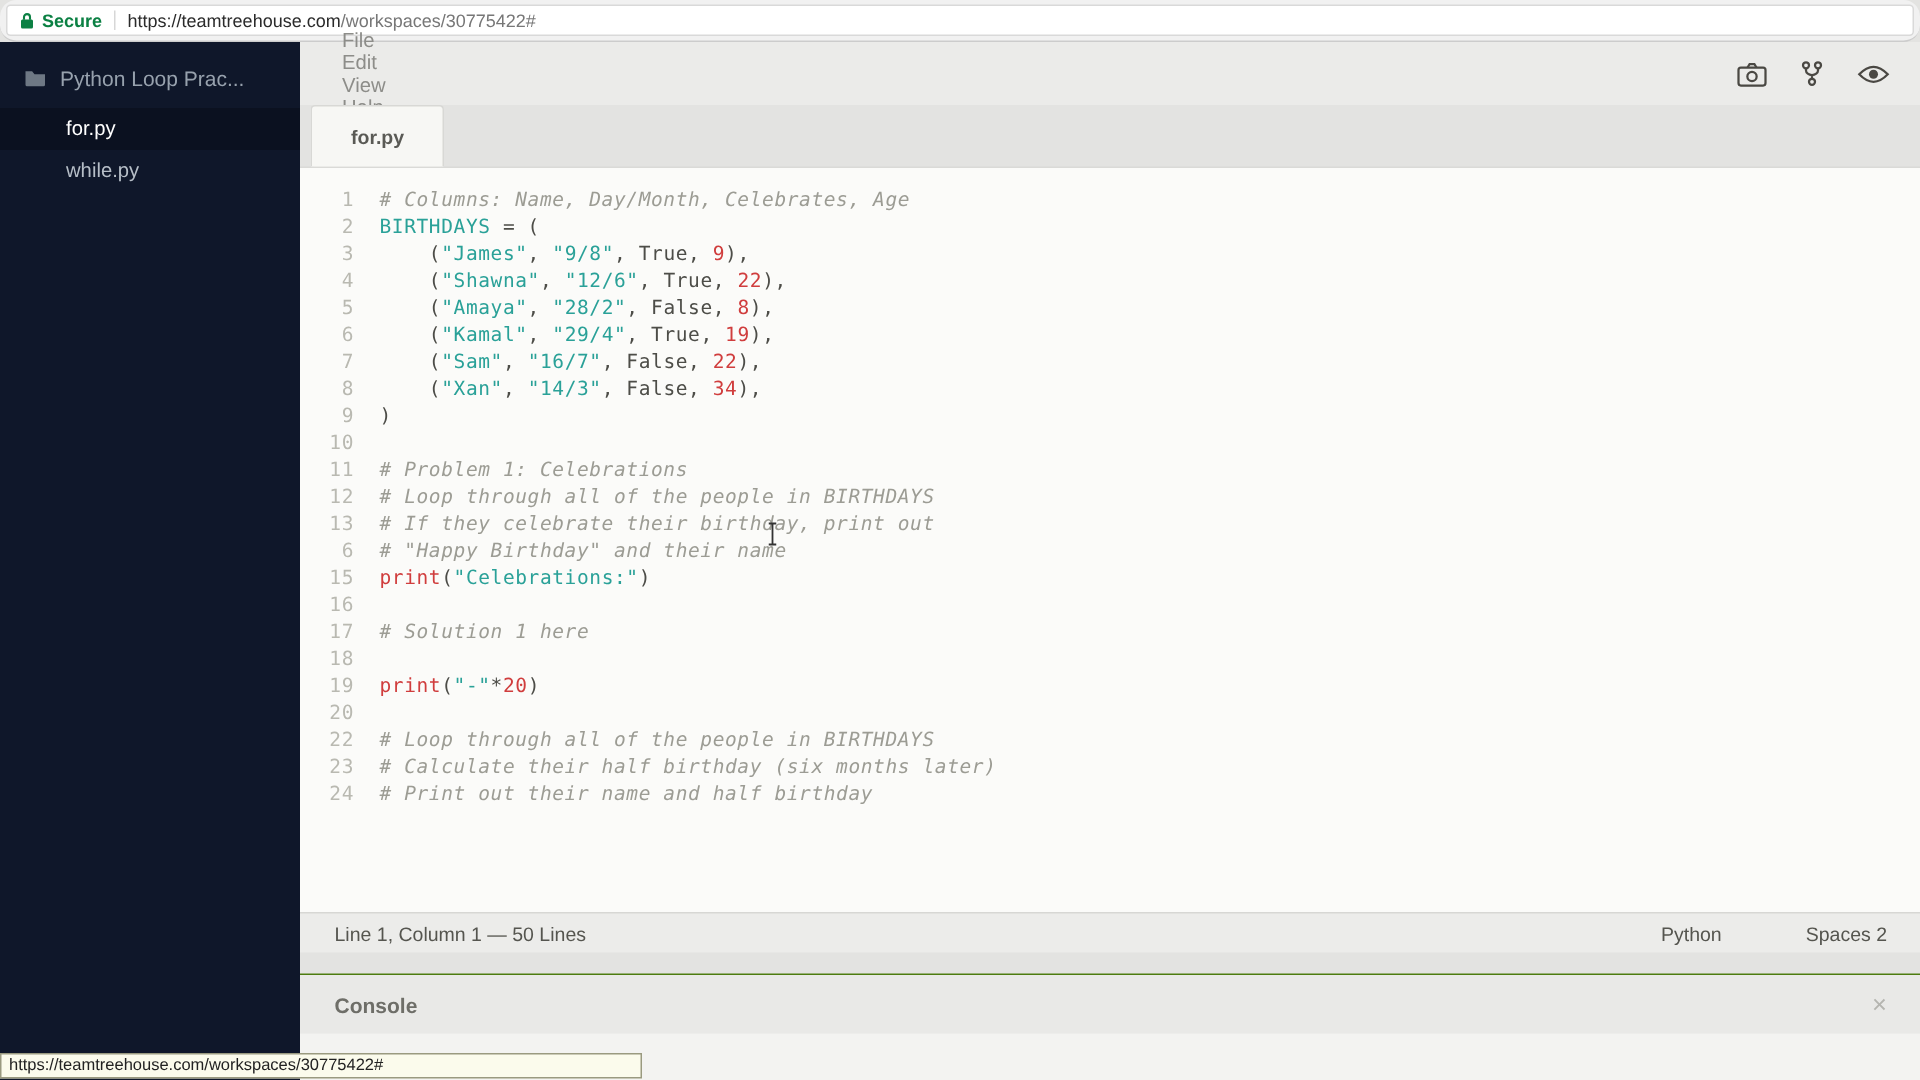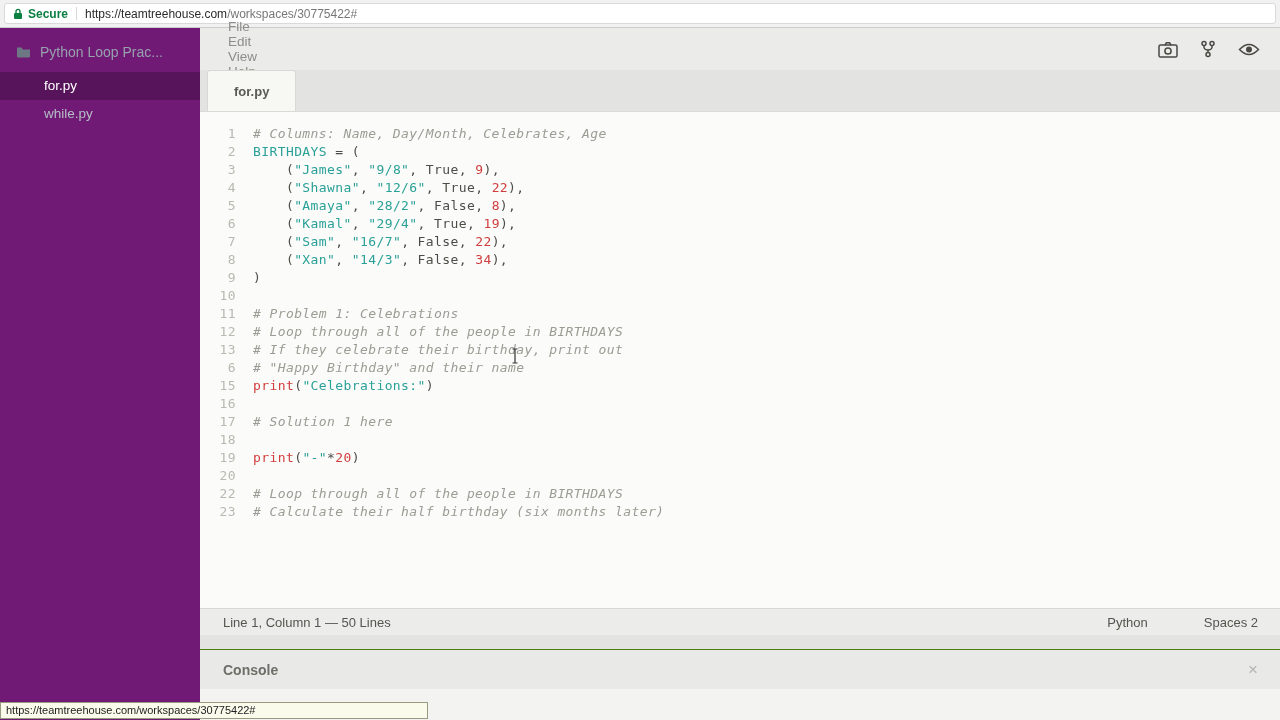--- a/index.html
+++ b/index.html
@@ -1,32 +1,32 @@
 <!DOCTYPE html>
 <html style="--tok-comment: #9c9c94; --tok-string: #2aa198; --tok-identifier: #2aa198; --tok-number: #d03d3d; --tok-keyword: #d03d3d; --tok-plain: #4d4d48;"><head>
 <meta charset="utf-8">
 <style>
   * { box-sizing: border-box; margin: 0; padding: 0; }
   html,body { width:1280px; height:720px; overflow:hidden; }
   body { font-family:"Liberation Sans", sans-serif; background:#e3e3e1; position:relative; }
 
   
-  .browser-bar { position:absolute; top:0; left:0; width:1280px; height:28px; background:#f1f1f1; border-bottom:1px solid #cccccc; }
+  .browser-bar { position:absolute; top:0; left:0; width:1280px; height:28px; background:#f1f1f1; border-bottom:1px solid #cccccc;border-radius:11px; }
   .omnibox { position:absolute; top:3px; left:4px; right:4px; height:21px; background:#ffffff; border:1px solid #d9d9d9; border-radius:3px; display:flex; align-items:center; padding:0 8px; font-size:12px; }
   .secure { display:flex; align-items:center; gap:5px; color:#0b8043; font-weight:bold; }
   .omni-divider { width:1px; height:13px; background:#d7d7d7; margin:0 8px; }
   .url { color:#333; }
   .url .host { color:#2b2b2b; }
   .url .path { color:#777; }
 
   
   .app { position:absolute; top:28px; left:0; width:1280px; height:692px; display:flex; }
 
   
-  .sidebar { width:200px; background:#701a75; flex:none; color:#9aa4b0; }
+  .sidebar { width:200px; background:#0f172a; flex:none; color:#9aa4b0; }
   .project { display:flex; align-items:center; gap:9px; padding:16px 10px 12px 16px; font-size:14px; color:#97a1ad; white-space:nowrap; overflow:hidden; }
   .file-item { height:28px; line-height:28px; padding-left:44px; font-size:13.5px; color:#b6bec7; cursor:pointer; }
   .file-item.active { background:rgba(0,0,0,0.22); color:#ffffff; }
 
   
   .main { flex:1; display:flex; flex-direction:column; background:#e3e3e1; position:relative; }
 
   .menubar { height:42px; background:#ebebe9; display:flex; align-items:center; padding:0 20px 0 28px; }
   .menu-item { color:#8d8d89; font-size:13.5px; margin-right:26px; cursor:pointer; }
   .toolbar-icons { margin-left:auto; display:flex; align-items:center; gap:22px; }
@@ -156,20 +156,21 @@
           <div class="code-line"><span class="ln">13</span><span class="code-text"><span class="tok-c"># If they celebrate their birthday, print out</span></span></div>
           <div class="code-line"><span class="ln">6</span><span class="code-text"><span class="tok-c"># "Happy Birthday" and their name</span></span></div>
           <div class="code-line"><span class="ln">15</span><span class="code-text"><span class="tok-k">print</span><span class="tok-p">(</span><span class="tok-s">"Celebrations:"</span><span class="tok-p">)</span></span></div>
           <div class="code-line"><span class="ln">16</span><span class="code-text"></span></div>
           <div class="code-line"><span class="ln">17</span><span class="code-text"><span class="tok-c"># Solution 1 here</span></span></div>
           <div class="code-line"><span class="ln">18</span><span class="code-text"></span></div>
           <div class="code-line"><span class="ln">19</span><span class="code-text"><span class="tok-k">print</span><span class="tok-p">(</span><span class="tok-s">"-"</span><span class="tok-p">*</span><span class="tok-n">20</span><span class="tok-p">)</span></span></div>
           <div class="code-line"><span class="ln">20</span><span class="code-text"></span></div>
           <div class="code-line"><span class="ln">22</span><span class="code-text"><span class="tok-c"># Loop through all of the people in BIRTHDAYS</span></span></div>
           <div class="code-line"><span class="ln">23</span><span class="code-text"><span class="tok-c"># Calculate their half birthday (six months later)</span></span></div>
+          <div class="code-line"><span class="ln">24</span><span class="code-text"><span class="tok-c"># Print out their name and half birthday</span></span></div>
         </div>
     </div>
 
     <div class="statusbar">
       <span>Line 1, Column 1 — 50 Lines</span>
       <span class="status-right">
         <span>Python</span>
         <span>Spaces  2</span>
       </span>
     </div>

